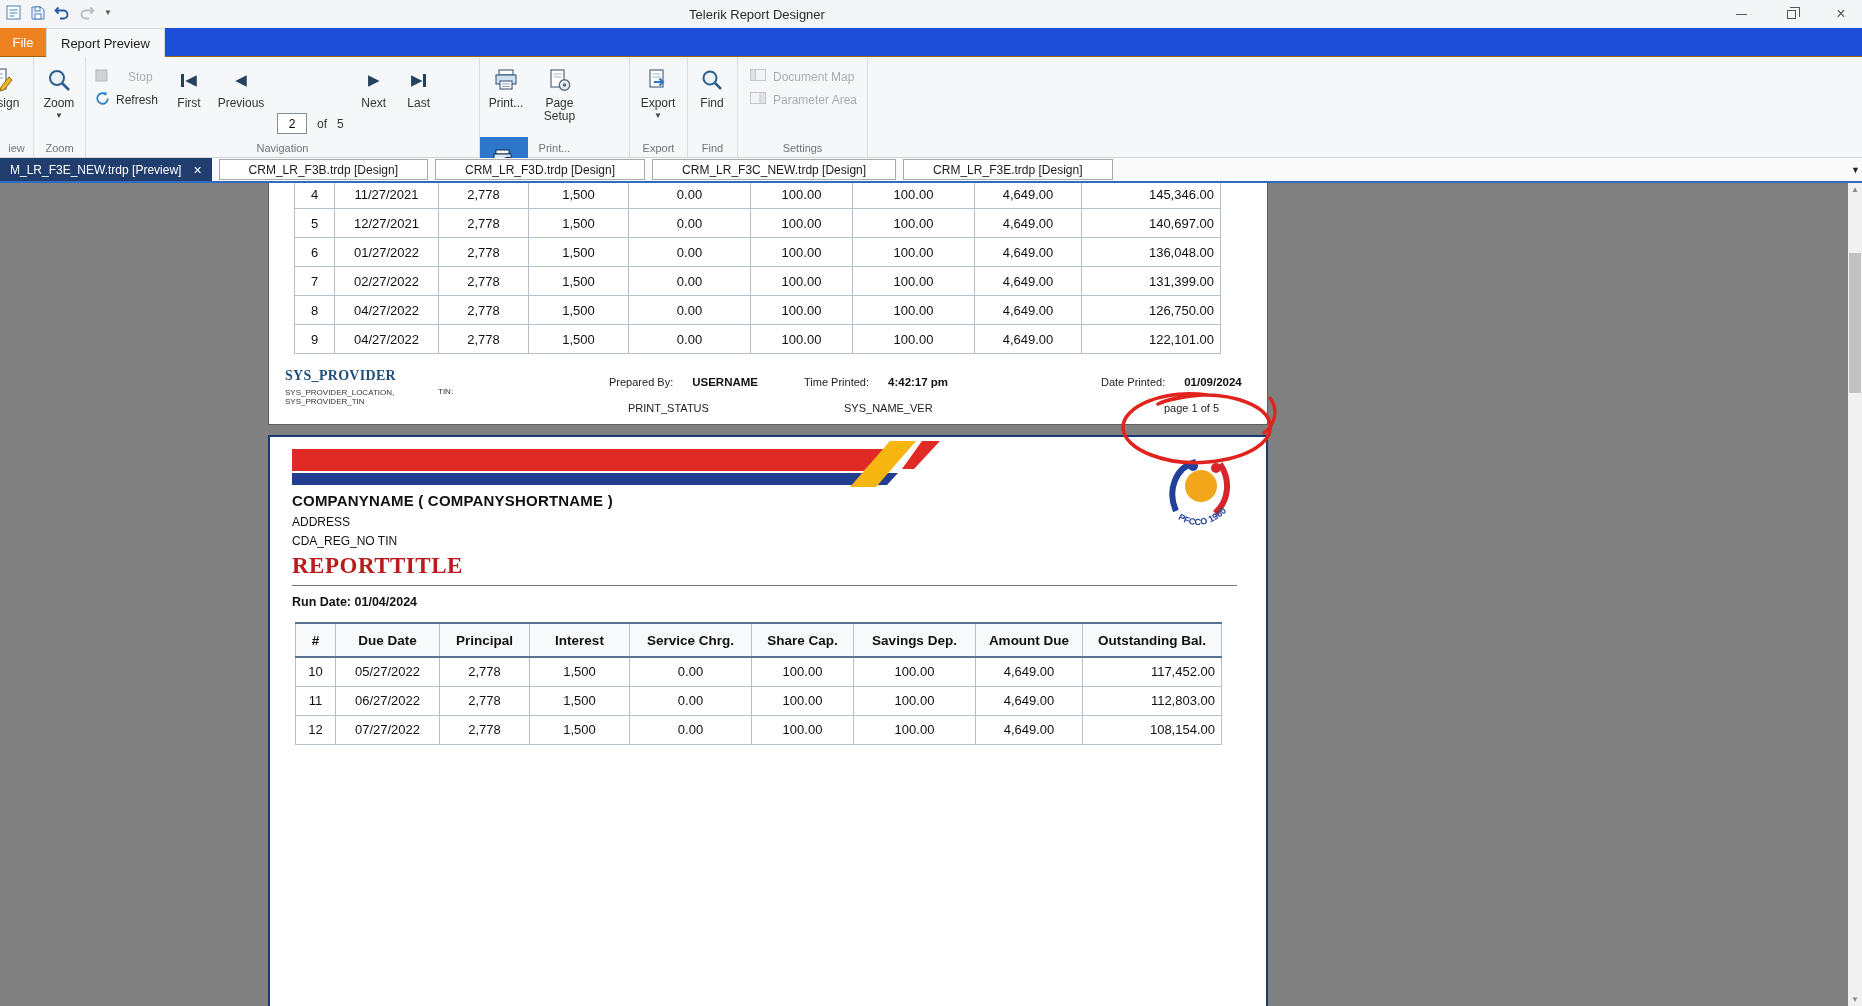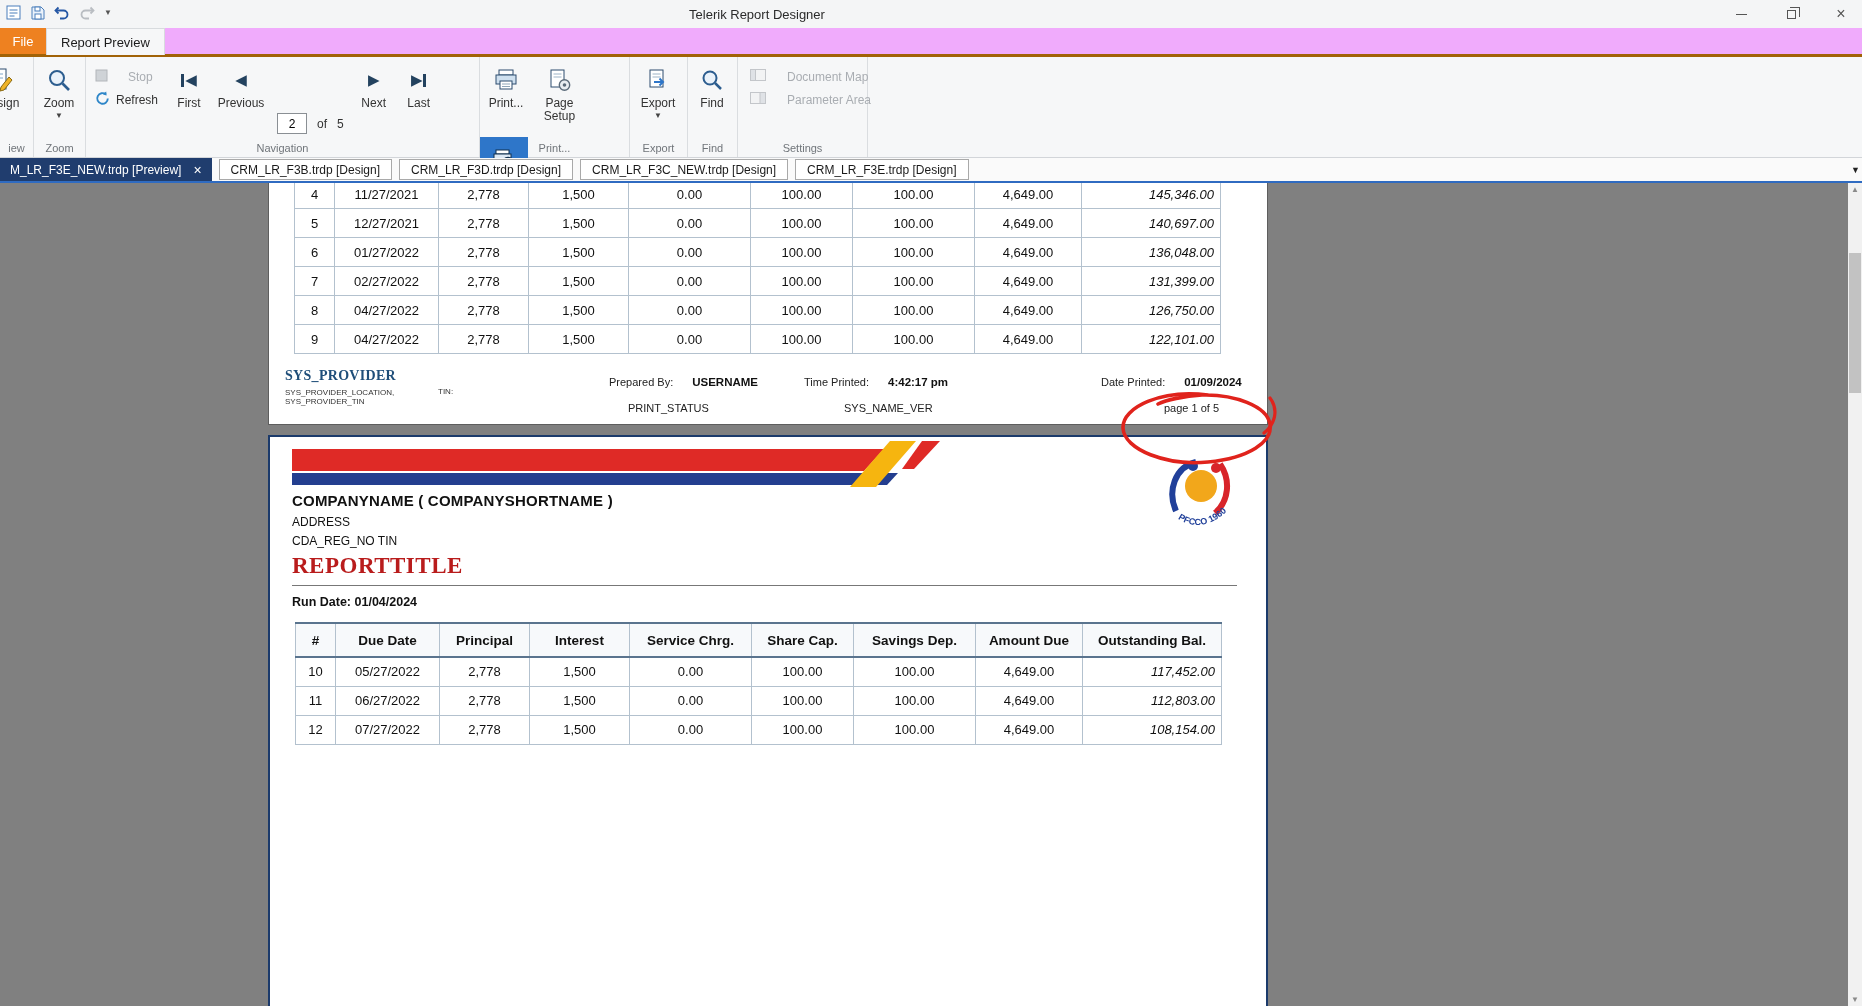--- a/index.html
+++ b/index.html
@@ -13,21 +13,21 @@
   .qat-caret { font-size:8px; color:#555; }
   .win-title { position:absolute; left:757px; top:7px; transform:translateX(-50%); font-size:13px; color:#2b2b2b; white-space:nowrap; }
   .win-controls { position:absolute; right:14px; top:0; height:28px; display:flex; align-items:center; gap:36px; }
   .wc { display:inline-flex; align-items:center; justify-content:center; width:14px; height:14px; cursor:default; }
   .min-glyph { width:11px; height:0; border-bottom:1.5px solid #555; display:block; }
   .restore-glyph { position:relative; width:9px; height:9px; border:1px solid #555; background:#f4f5f6; display:block; }
   .restore-glyph::before { content:""; position:absolute; top:-4px; left:2px; width:9px; height:9px; border-top:1px solid #555; border-right:1px solid #555; }
   .x-glyph { font-size:16px; color:#555; line-height:14px; }
 
   
-  .ribbon-tabs { height:29px; background:#f0abfc; display:flex; border-bottom:3px solid #a16207; }
+  .ribbon-tabs { height:29px; background:#1d4ed8; display:flex; border-bottom:1px solid #a16207; }
   .file-tab { width:46px; background:#EE8120; color:#fff; display:flex; align-items:center; justify-content:center; font-size:13px; }
   .rtab { padding:0 14px; display:flex; align-items:center; font-size:13px; color:#1b1b1b; }
   .rtab.active { background:#f6f7f8; border:1px solid #d8dbde; border-bottom:none; margin-bottom:-1px; }
 
   
   .ribbon { height:101px; background:#f6f7f8; border-bottom:1px solid #d2d5d9; display:flex; }
   .rgroup { position:relative; border-right:1px solid #dadde0; height:100%; }
   .rgroup-label { position:absolute; left:0; right:0; bottom:3px; text-align:center; font-size:11px; color:#70757a; white-space:nowrap; }
   .g-view { width:34px; overflow:hidden; }
   .g-zoom { width:52px; }
@@ -50,42 +50,42 @@
   .histrow { display:flex; }
   .nav-inner { display:flex; height:100%; }
   .smallcol { width:80px; padding:8px 0 0 9px; }
   .smallbtn { display:flex; align-items:center; gap:6px; font-size:12px; height:23px; color:#333; white-space:nowrap; }
   .smallbtn.disabled { color:#a9adb2;gap:20px; }
   .pager { display:flex; align-items:center; gap:10px; margin-top:33px; font-size:12px; color:#333; padding:0 7px; }
   .page-input { width:30px; height:21px; border:1px solid #8a8f94; text-align:center; font-size:12px; font-family:inherit; background:#fff; }
   .navico { display:flex; align-items:center; color:#23425f; font-size:15px; gap:1px; }
   .vbar { width:3px; height:13px; background:#23425f; display:inline-block; }
 
-  .setrow { display:flex; align-items:center; gap:21px; font-size:12px; color:#a9adb2; margin:12px 0 0 12px; white-space:nowrap; }
+  .setrow { display:flex; align-items:center; gap:7px; font-size:12px; color:#a9adb2; margin:12px 0 0 12px; white-space:nowrap; }
   .setrow + .setrow { margin-top:8px; }
 
   
   .doc-tabs { height:25px; background:#fafafa; display:flex; align-items:stretch; border-bottom:2px solid #2F6BC1; position:relative; }
-  .dtab { font-size:12px; display:flex; align-items:center; padding:0 11px; white-space:nowrap; cursor:default; }
+  .dtab { font-size:12px; display:flex; align-items:center; padding:0 29px; white-space:nowrap; cursor:default; }
   .dtab.active { background:#203D6E; color:#fff; gap:12px; padding:0 10px; }
   .dtab.plain { background:#fff; border:1px solid #a9a9a9; color:#1a1a1a; margin:1px 0 1px 7px; }
   .dtab-close { font-size:14px; line-height:12px; color:#fff; }
   .tabs-overflow { position:absolute; right:2px; top:7px; font-size:9px; color:#222; }
 
   
   .preview { position:relative; height:823px; background:#808080; overflow:hidden; }
   .page { position:absolute; background:#fff; width:1000px; left:268px; }
   .page1 { top:-10px; height:252px; border:1px solid #5e5e5e; }
   .page2 { top:252px; height:575px; border:2px solid #1B3A6B; }
 
   .rpt { border-collapse:collapse; table-layout:fixed; width:926px; position:absolute; left:25px; font-size:13px; color:#111; }
   #table1 { top:5px; }
   #table2 { top:185px; }
   .rpt td { border:1px solid #b3c1ce; height:29px; text-align:center; padding:0 4px; background:#fff; white-space:nowrap; overflow:hidden; }
-  .rpt td.ra { text-align:right; padding-right:6px;font-style:italic; }
+  .rpt td.ra { text-align:right; padding-right:6px; }
   .rpt th { border:1px solid #b3c1ce; border-top:2px solid #5a748e; border-bottom:2px solid #5a748e; height:34px; font-size:13.5px; background:#f7f9fb; padding:0 3px; white-space:nowrap; }
 
   .fabs { position:absolute; white-space:nowrap; }
   .provider { font-family:"Liberation Serif",serif; font-weight:bold; font-size:14px; color:#1F4E79; letter-spacing:.3px; }
   .tiny { font-size:8px; color:#333; line-height:9px; }
   .flabel { font-size:11px; color:#222; }
   .fval { font-size:11.5px; font-weight:bold; color:#111; margin-left:19px; }
   .f2 { font-size:11px; color:#222; }
 
   .company { font-size:15px; font-weight:bold; color:#111; letter-spacing:.2px; }

